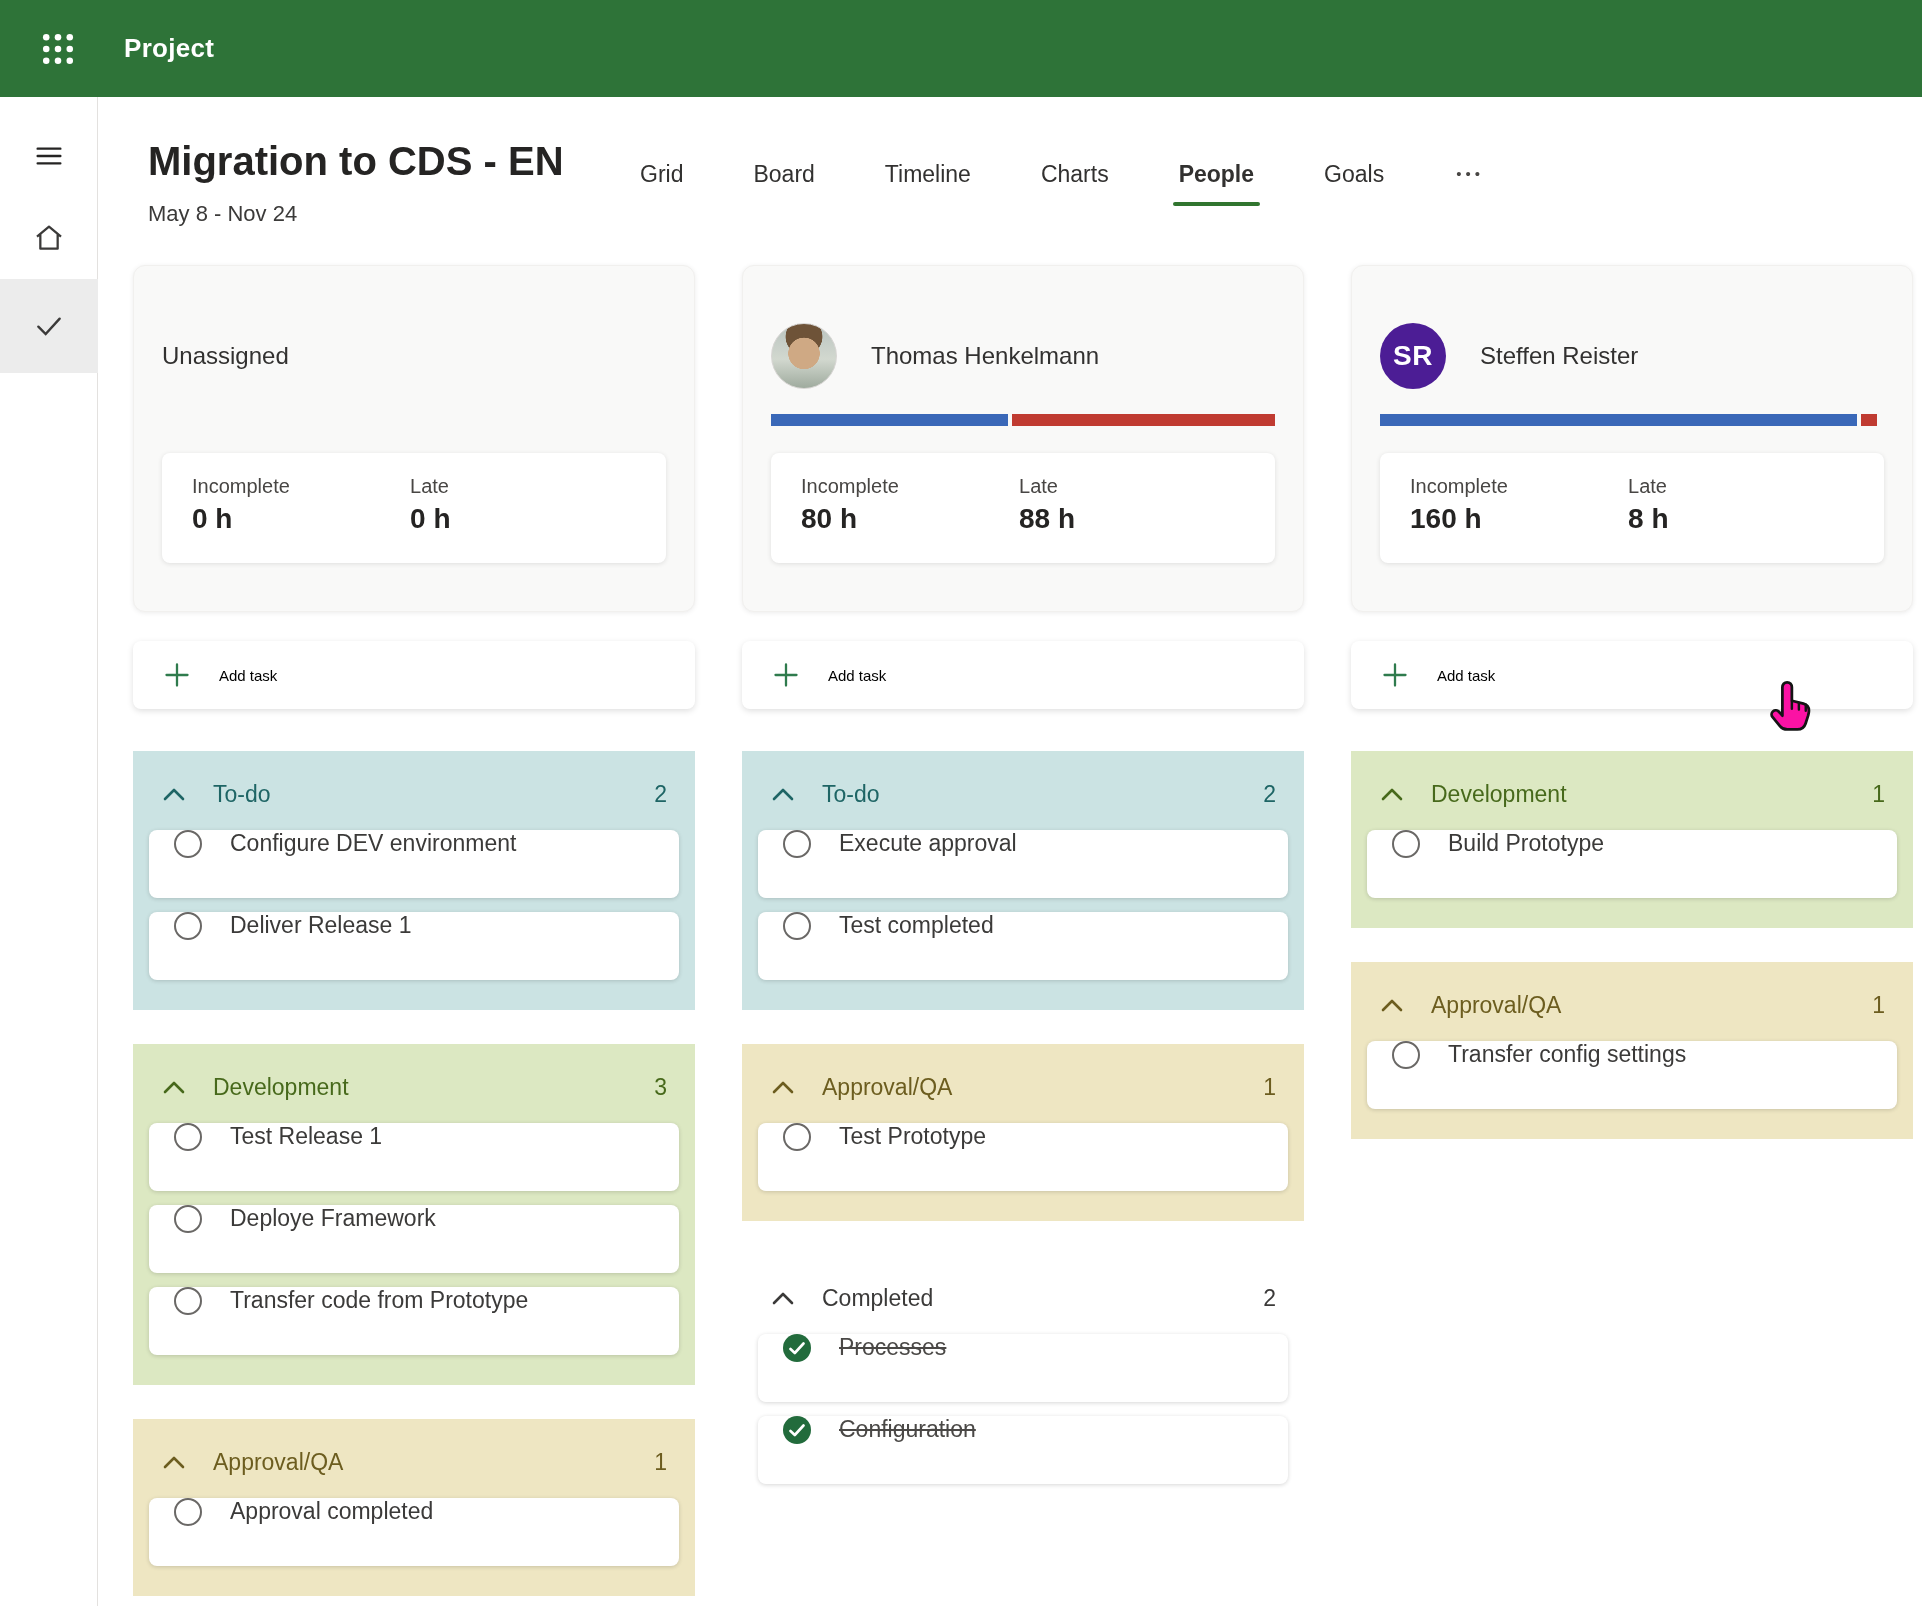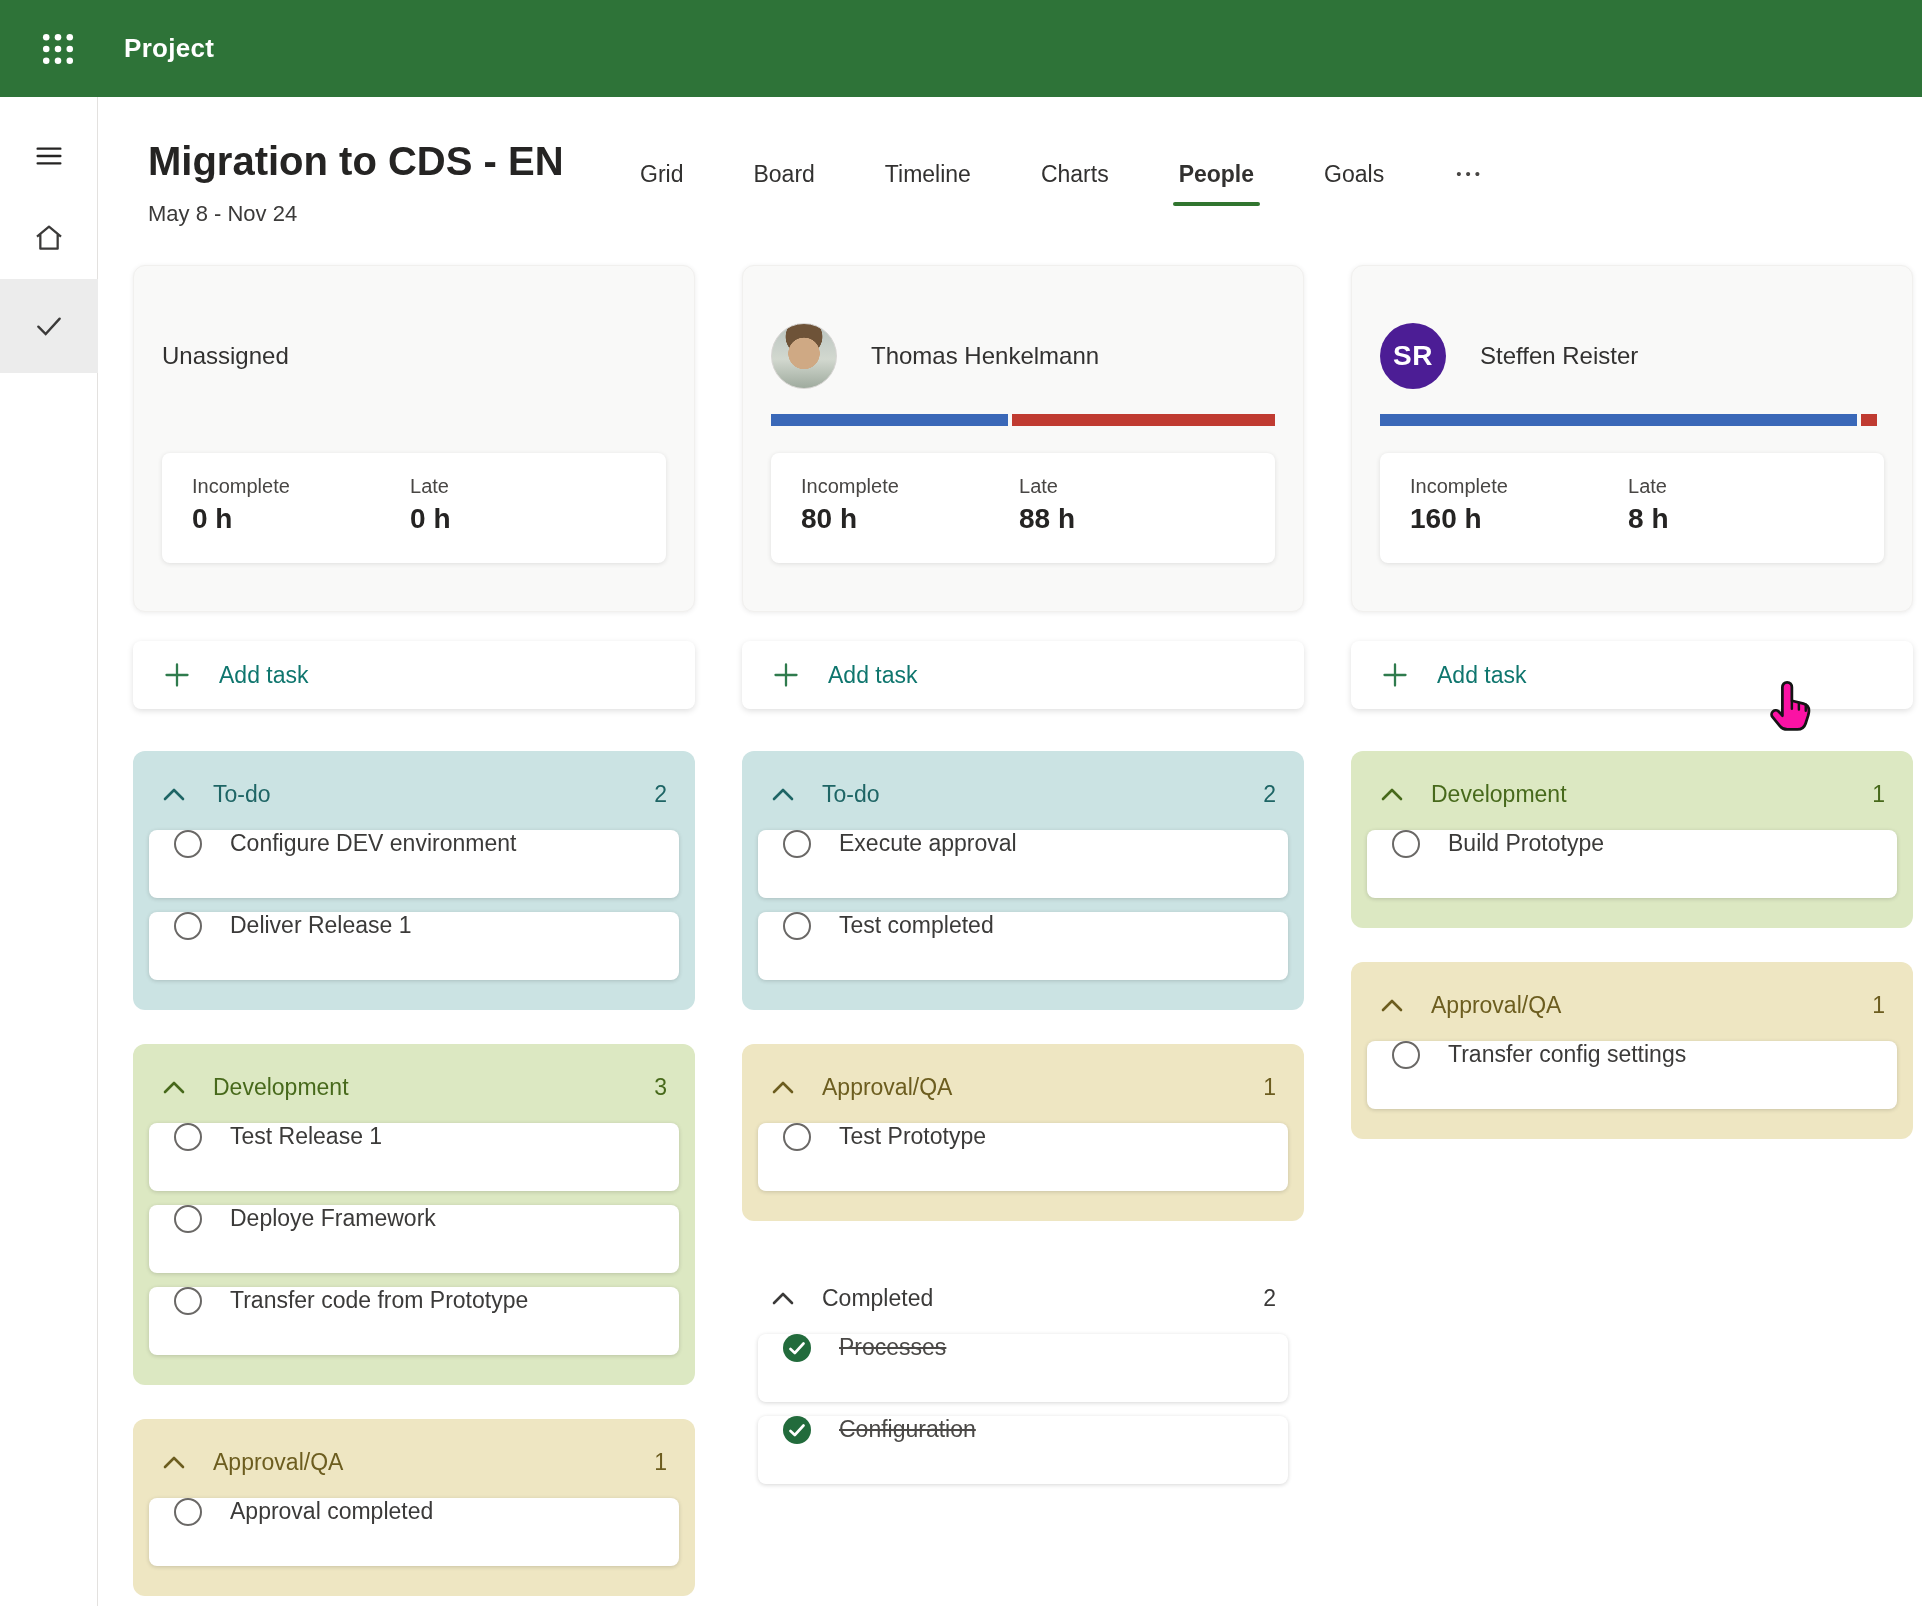--- a/index.html
+++ b/index.html
@@ -57,24 +57,24 @@
 
   .stats-card { margin-top: 27px; height: 110px; background: #fff; border-radius: 8px;
                 box-shadow: 0 1px 5px rgba(0,0,0,.11); display: flex; padding: 22px 0 0 30px; }
   .stat { width: 46%; }
   .stat-label { font-size: 20px; color: #484644; }
   .stat-value { font-size: 28px; font-weight: 700; color: #252423; margin-top: 5px; }
 
   .add-task { margin-top: 29px; height: 68px; width: 100%; background: #fff; border: 0; border-radius: 8px;
               box-shadow: 0 2px 6px rgba(0,0,0,.13); display: flex; align-items: center;
               padding-left: 30px; gap: 28px; cursor: pointer; font-family: inherit; }
-  .add-task-label { font-size: 23px; color: #0f766e; }
+  .add-task-label { font-size: 15px; color: #000000; }
 
   .groups { margin-top: 42px; display: flex; flex-direction: column; gap: 34px; }
-  .group { border-radius: 12px; padding-bottom: 16px; }
+  .group { border-radius: 0; padding-bottom: 16px; }
   .group.style-todo     { background: #CBE3E3; color: #1E6565; }
   .group.style-dev      { background: #DCE8C2; color: #47691B; }
   .group.style-approval { background: #EEE6C2; color: #6C5D1F; }
   .group.style-plain    { background: transparent; color: #3B3A39; padding-bottom: 2px; }
   .group-header { display: flex; align-items: center; gap: 28px; padding: 30px 28px 22px 30px;
                   font-size: 23px; cursor: pointer; background: transparent; border: 0;
                   width: 100%; color: inherit; font-family: inherit; }
   .group-count { margin-left: auto; font-size: 23px; }
 
   .task { margin: 0 16px 14px; height: 68px; background: #fff; border-radius: 8px;

